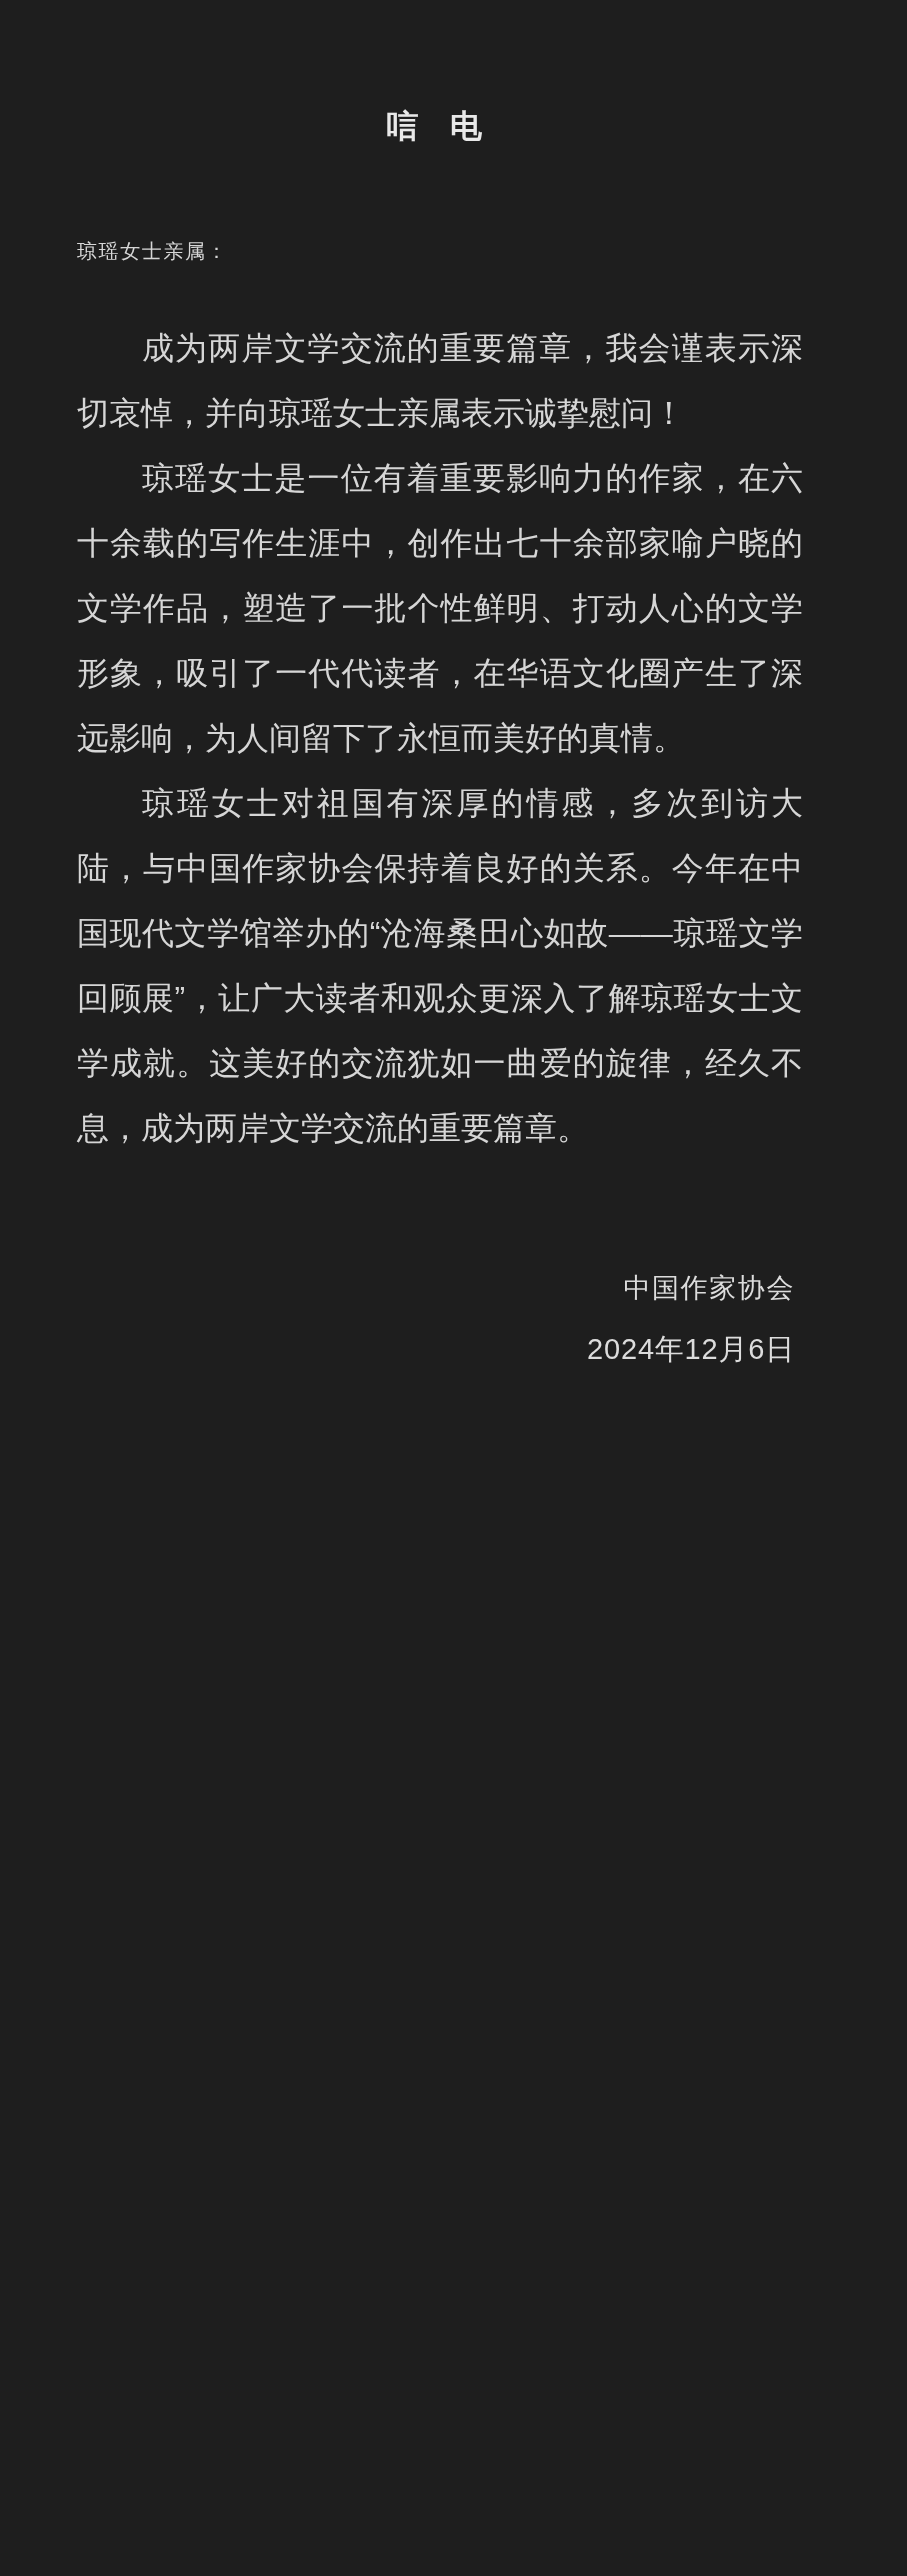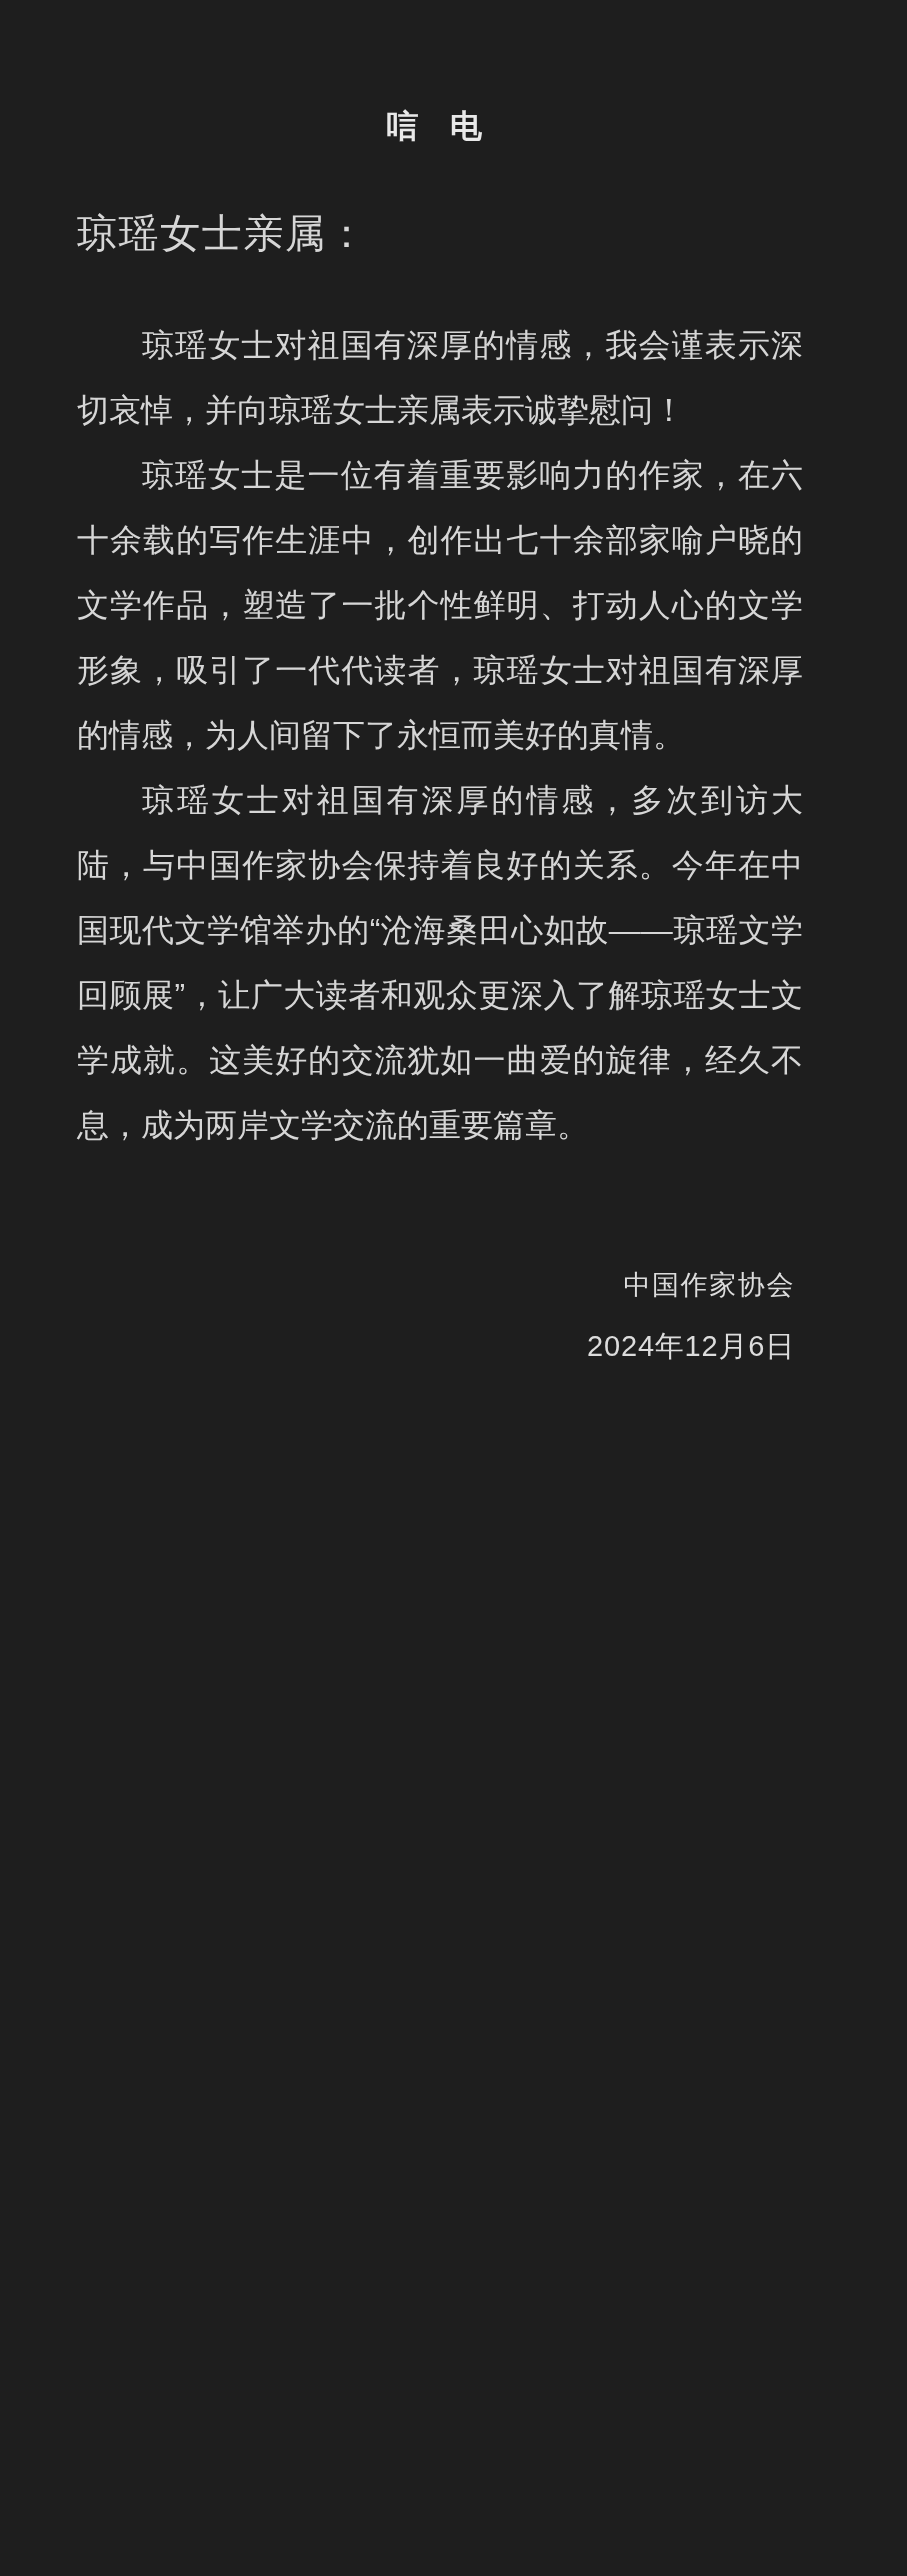--- a/index.html
+++ b/index.html
@@ -25,22 +25,22 @@
   .doc-title {
     text-align: center;
     font-size: 32px;
     font-weight: 700;
     color: #e8e8e8;
     letter-spacing: 11.3px;
     padding-top: 105px;
     padding-bottom: 0;
   }
   .salutation {
-    margin-top: 54px;
-    font-size: 40px;
+    margin-top: 87px;
+    font-size: 20px;
     line-height: 1.5;
     color: #d6d6d6;
     letter-spacing: 1.6px;
   }
   .body-block {
     margin-top: 50px;
   }
   .para {
     font-size: 32px;
     line-height: 65px;
@@ -77,22 +77,22 @@
 </head>
 <body>
 
 <div class="page">
 
   <div class="doc-title">唁  电</div>
 
   <div class="salutation">琼瑶女士亲属：</div>
 
   <div class="body-block">
-    <p class="para p-first">琼瑶女士对祖国有深厚的情感，我会谨表示深切哀悼，并向琼瑶女士亲属表示诚挚慰问！</p>
-    <p class="para">琼瑶女士是一位有着重要影响力的作家，在六十余载的写作生涯中，创作出七十余部家喻户晓的文学作品，塑造了一批个性鲜明、打动人心的文学形象，吸引了一代代读者，琼瑶女士对祖国有深厚的情感，为人间留下了永恒而美好的真情。</p>
+    <p class="para p-first">成为两岸文学交流的重要篇章，我会谨表示深切哀悼，并向琼瑶女士亲属表示诚挚慰问！</p>
+    <p class="para">琼瑶女士是一位有着重要影响力的作家，在六十余载的写作生涯中，创作出七十余部家喻户晓的文学作品，塑造了一批个性鲜明、打动人心的文学形象，吸引了一代代读者，在华语文化圈产生了深远影响，为人间留下了永恒而美好的真情。</p>
     <p class="para">琼瑶女士对祖国有深厚的情感，多次到访大陆，与中国作家协会保持着良好的关系。今年在中国现代文学馆举办的“沧海桑田心如故——琼瑶文学回顾展”，让广大读者和观众更深入了解琼瑶女士文学成就。这美好的交流犹如一曲爱的旋律，经久不息，成为两岸文学交流的重要篇章。</p>
   </div>
 
   <div class="signature">中国作家协会</div>
   <div class="sign-date">2024年12月6日</div>
 
 </div>
 
 
 </body></html>

